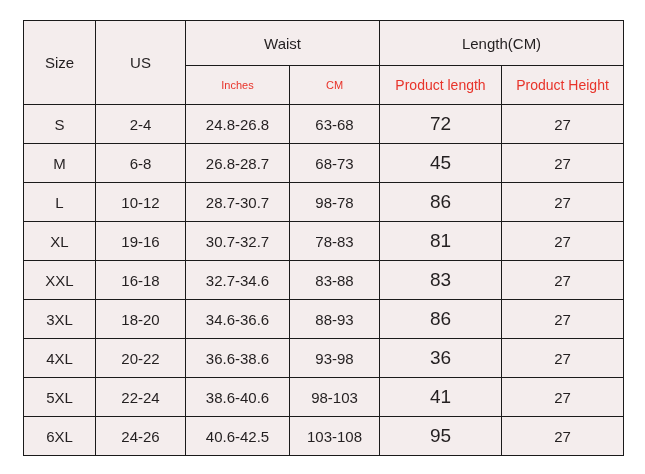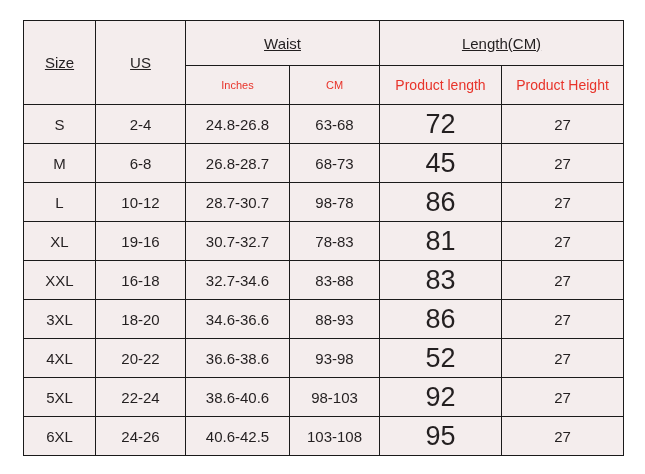--- a/index.html
+++ b/index.html
@@ -39,40 +39,39 @@
   col.c-size   { width: 72px; }
   col.c-us     { width: 90px; }
   col.c-inches { width: 104px; }
   col.c-cm     { width: 90px; }
   col.c-plen   { width: 122px; }
   col.c-pheight{ width: 122px; }
 
   .hdr-dark {
     color: #231f20;
     font-size: 15px;
-    text-decoration: underline;
   }
   .hdr-red {
     color: #e8332a;
     font-size: 11px;
     font-weight: bold;
   }
   .hdr-red-small {
     color: #e8332a;
     font-size: 14px;
     font-weight: bold;
   }
   .row-h { height: 39px; }
   .cell-normal {
     color: #231f20;
     font-size: 15px;
   }
   .cell-big {
     color: #231f20;
-    font-size: 27px;
+    font-size: 19px;
     font-weight: bold;
   }
   .span-head {
     height: 44px;
   }
   .sub-head {
     height: 38px;
   }
 </style>
 </head>
@@ -149,29 +148,29 @@
         <td class="cell-normal">34.6-36.6</td>
         <td class="cell-normal">88-93</td>
         <td class="cell-big">86</td>
         <td class="cell-normal">27</td>
       </tr>
       <tr class="row-h">
         <td class="cell-normal">4XL</td>
         <td class="cell-normal">20-22</td>
         <td class="cell-normal">36.6-38.6</td>
         <td class="cell-normal">93-98</td>
-        <td class="cell-big">52</td>
+        <td class="cell-big">36</td>
         <td class="cell-normal">27</td>
       </tr>
       <tr class="row-h">
         <td class="cell-normal">5XL</td>
         <td class="cell-normal">22-24</td>
         <td class="cell-normal">38.6-40.6</td>
         <td class="cell-normal">98-103</td>
-        <td class="cell-big">92</td>
+        <td class="cell-big">41</td>
         <td class="cell-normal">27</td>
       </tr>
       <tr class="row-h">
         <td class="cell-normal">6XL</td>
         <td class="cell-normal">24-26</td>
         <td class="cell-normal">40.6-42.5</td>
         <td class="cell-normal">103-108</td>
         <td class="cell-big">95</td>
         <td class="cell-normal">27</td>
       </tr>

